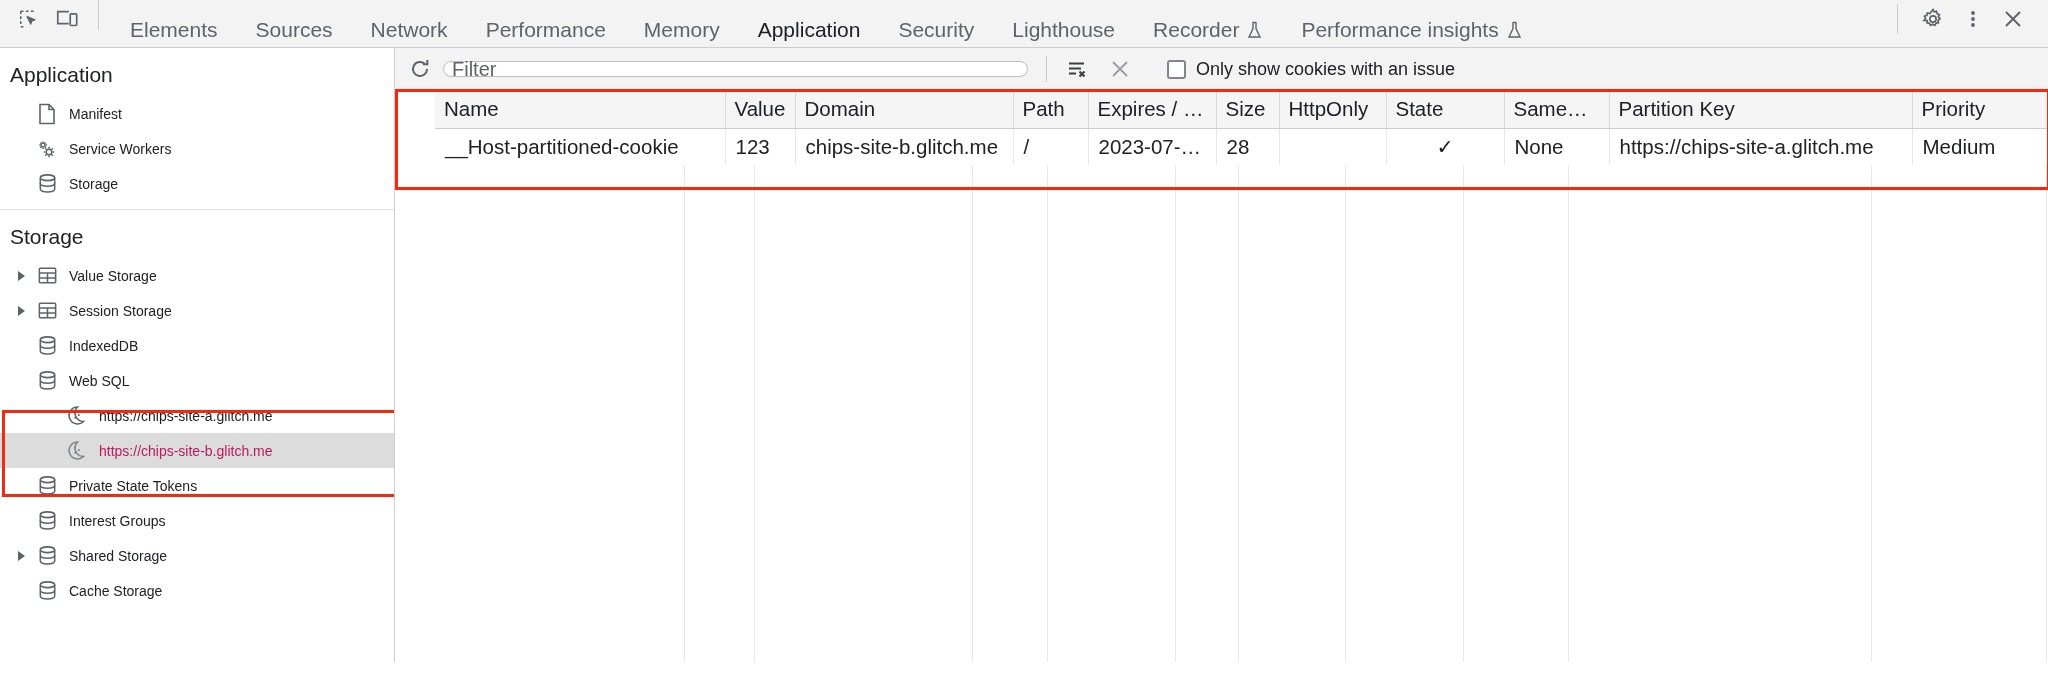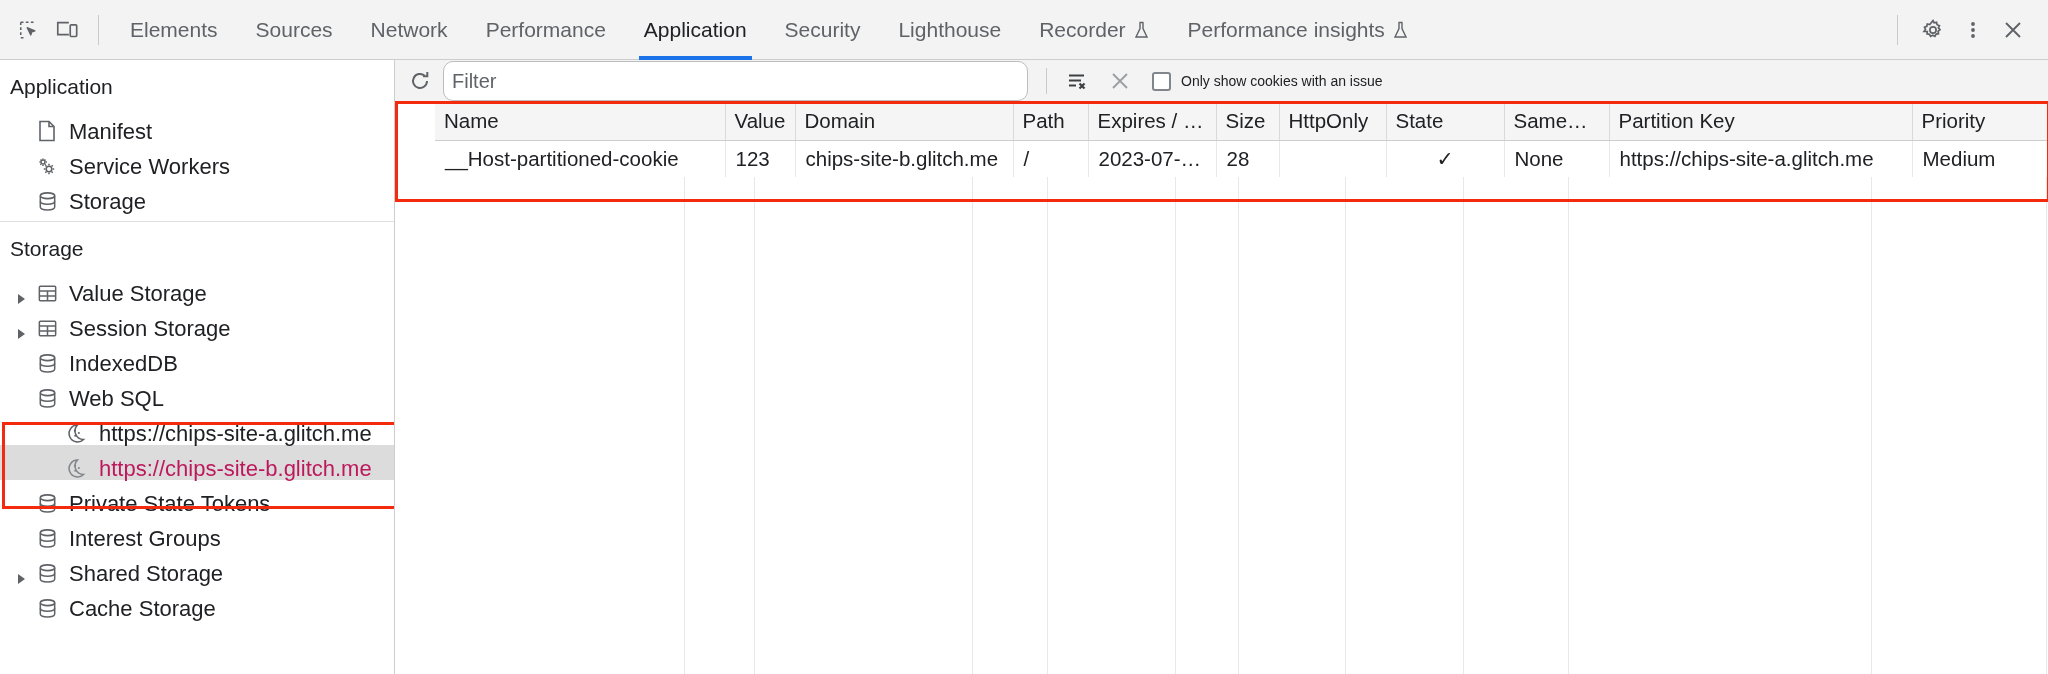--- a/index.html
+++ b/index.html
@@ -7,25 +7,25 @@
     margin: 0; padding: 0;
     width: 2048px; height: 674px;
     background: #ffffff;
     font-family: "Liberation Sans", sans-serif;
     -webkit-font-smoothing: antialiased;
   }
   body { overflow: hidden; }
 
   
   .devtools-tabbar {
-    height: 60px;
+    height: 48px;
     background: #f3f3f3;
     border-bottom: 1px solid #cdcdcd;
     display: flex;
-    align-items: center;
+    align-items: flex-start;
     padding: 0 8px 0 10px;
     position: relative;
   }
   .tb-icon-btn {
     width: 38px; height: 38px;
     display: flex; align-items: center; justify-content: center;
     color: #5f6368;
     flex: 0 0 auto;
     border-radius: 3px;
   }
@@ -80,23 +80,23 @@
     color: #202124;
     padding: 9px 0 9px 10px;
   }
   .side-divider {
     height: 1px;
     background: #e0e0e0;
     margin: 8px 0 6px 0;
   }
   .tree-item {
     display: flex;
-    align-items: flex-end;
+    align-items: center;
     height: 35px;
-    font-size: 22px;
+    font-size: 14px;
     color: #202124;
     padding-left: 10px;
     white-space: nowrap;
   }
   .tree-item.selected { background: #dcdcdc; color: #be185d; }
   .tw-arrow {
     width: 22px; flex: 0 0 22px;
     display: flex; align-items: center; justify-content: center;
     color: #5f6368;
   }
@@ -136,42 +136,42 @@
     gap: 0;
   }
   .fb-btn {
     width: 34px; height: 34px;
     display: flex; align-items: center; justify-content: center;
     color: #5f6368;
     flex: 0 0 auto;
   }
   .filter-input {
     flex: 0 0 585px;
-    height: 40px;
+    height: 16px;
     margin-left: 6px;
     background: #ffffff;
     border: 1px solid #bdbdbd;
     border-radius: 10px;
     display: flex; align-items: center;
     padding: 0 8px;
     font-size: 20px;
     color: #5f6368;
   }
   .fb-sep {
     width: 1px; height: 26px;
     background: #cacaca;
     margin: 0 14px 0 18px;
     flex: 0 0 auto;
   }
   .fb-x { color: #9aa0a6; margin-left: 8px; }
   .checkbox-wrap {
     display: flex; align-items: center;
     gap: 10px;
-    margin-left: 15px;
-    font-size: 14px;
+    margin-left: 30px;
+    font-size: 18px;
     color: #202124;
     white-space: nowrap;
   }
   .cbox {
     width: 19px; height: 19px;
     border: 2px solid #80868b;
     border-radius: 3px;
     background: #fff;
     flex: 0 0 auto;
   }
@@ -248,20 +248,23 @@
     <span>Elements</span>
   </div>
   <div class="tab">
     <span>Sources</span>
   </div>
   <div class="tab">
     <span>Network</span>
   </div>
   <div class="tab">
     <span>Performance</span>
+  </div>
+  <div class="tab">
+    <span>Memory</span>
   </div>
   <div class="tab selected">
     <span>Application</span>
   </div>
   <div class="tab">
     <span>Security</span>
   </div>
   <div class="tab">
     <span>Lighthouse</span>
   </div>

